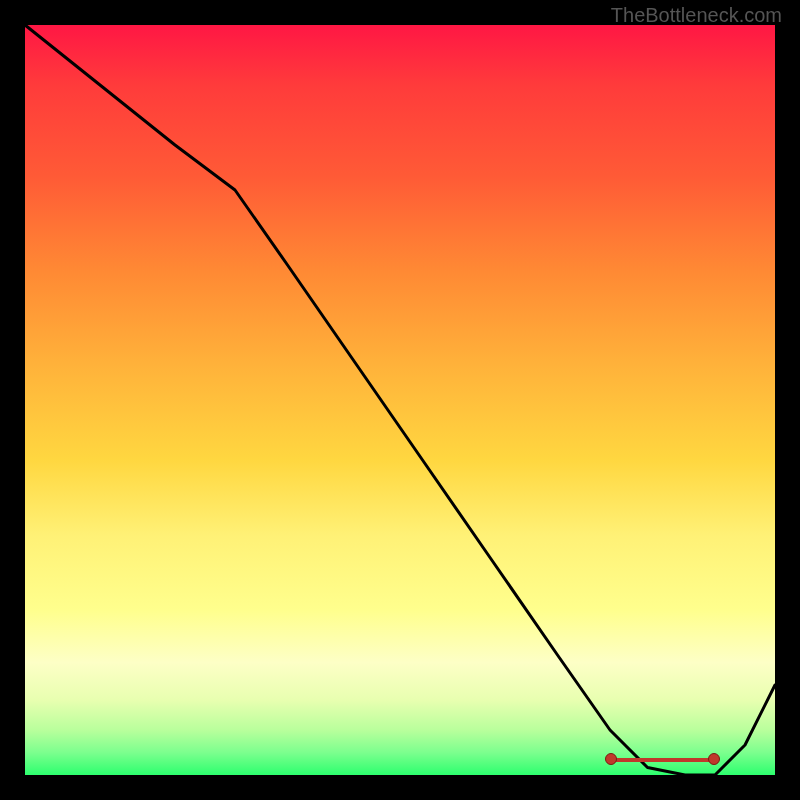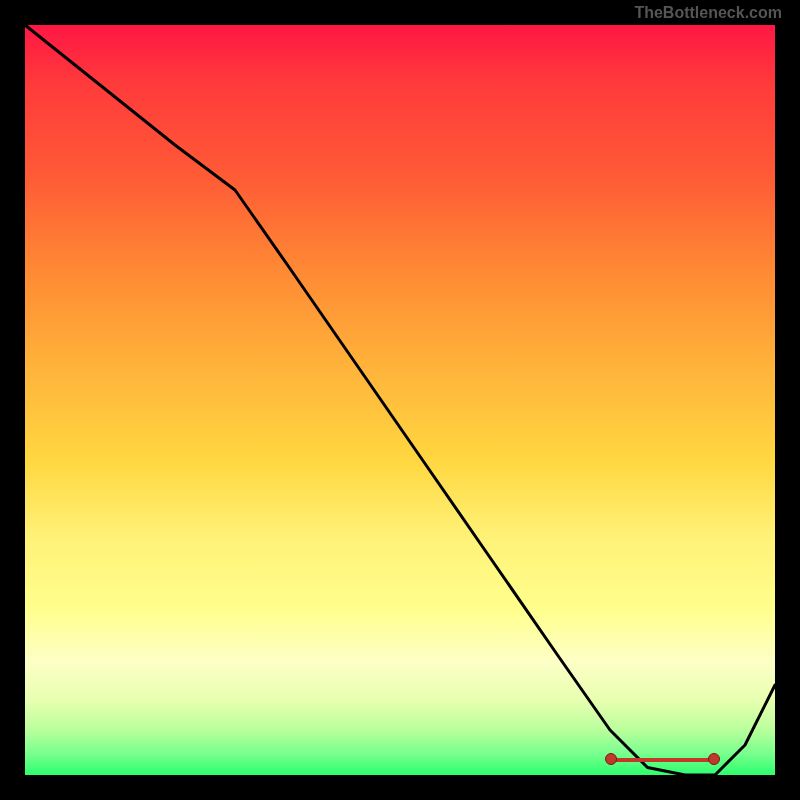--- a/index.html
+++ b/index.html
@@ -10,22 +10,22 @@
     background: #000;
     font-family: Arial, sans-serif;
     position: relative;
     overflow: hidden;
   }
   .watermark {
     position: absolute;
     top: 4px;
     right: 18px;
     color: #555;
-    font-size: 16px;
-    font-weight: 700;
+    font-size: 20px;
+    font-weight: 400;
     z-index: 10;
   }
   .plot-area {
     position: absolute;
     left: 25px;
     top: 25px;
     width: 750px;
     height: 750px;
     background: linear-gradient(to bottom,
       #ff1744 0%,

